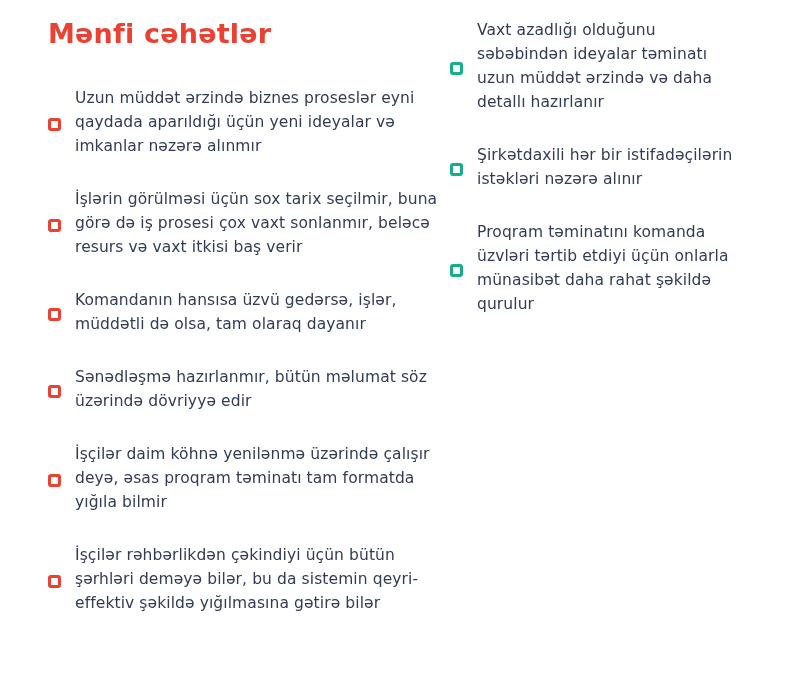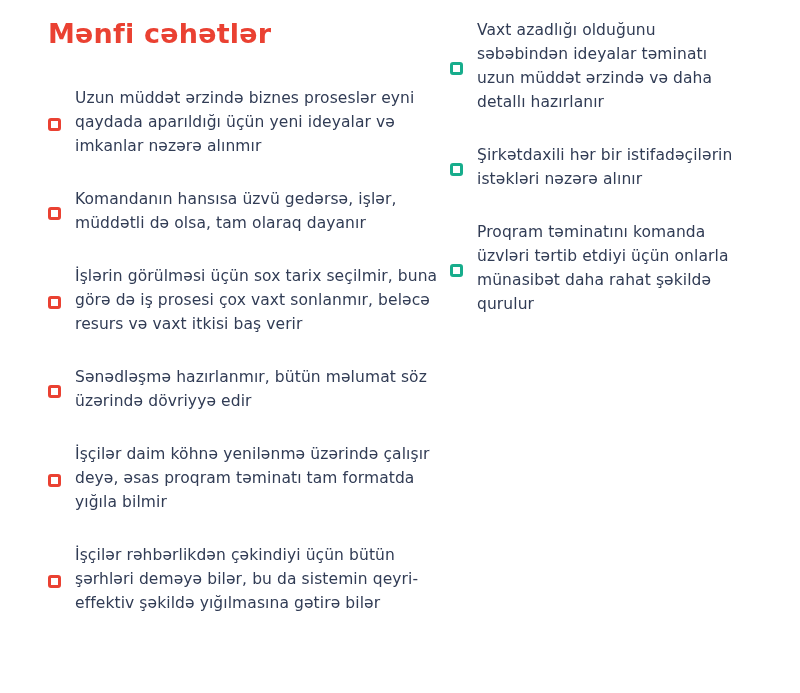--- a/index.html
+++ b/index.html
@@ -58,25 +58,25 @@
 
   <div class="col col-0">
     <h1 class="title">Mənfi cəhətlər</h1>
 
     <div class="item">
       <span class="bullet"></span>
       <p class="item-text">Uzun müddət ərzində biznes proseslər eyni qaydada aparıldığı üçün yeni ideyalar və imkanlar nəzərə alınmır</p>
     </div>
     <div class="item">
       <span class="bullet"></span>
-      <p class="item-text">Komandanın hansısa üzvü gedərsə, işlər, müddətli də olsa, tam olaraq dayanır</p>
+      <p class="item-text">İşlərin görülməsi üçün sox tarix seçilmir, buna görə də iş prosesi çox vaxt sonlanmır, beləcə resurs və vaxt itkisi baş verir</p>
     </div>
     <div class="item">
       <span class="bullet"></span>
-      <p class="item-text">İşlərin görülməsi üçün sox tarix seçilmir, buna görə də iş prosesi çox vaxt sonlanmır, beləcə resurs və vaxt itkisi baş verir</p>
+      <p class="item-text">Komandanın hansısa üzvü gedərsə, işlər, müddətli də olsa, tam olaraq dayanır</p>
     </div>
     <div class="item">
       <span class="bullet"></span>
       <p class="item-text">Sənədləşmə hazırlanmır, bütün məlumat söz üzərində dövriyyə edir</p>
     </div>
     <div class="item">
       <span class="bullet"></span>
       <p class="item-text">İşçilər daim köhnə yenilənmə üzərində çalışır deyə, əsas proqram təminatı tam formatda yığıla bilmir</p>
     </div>
     <div class="item">

